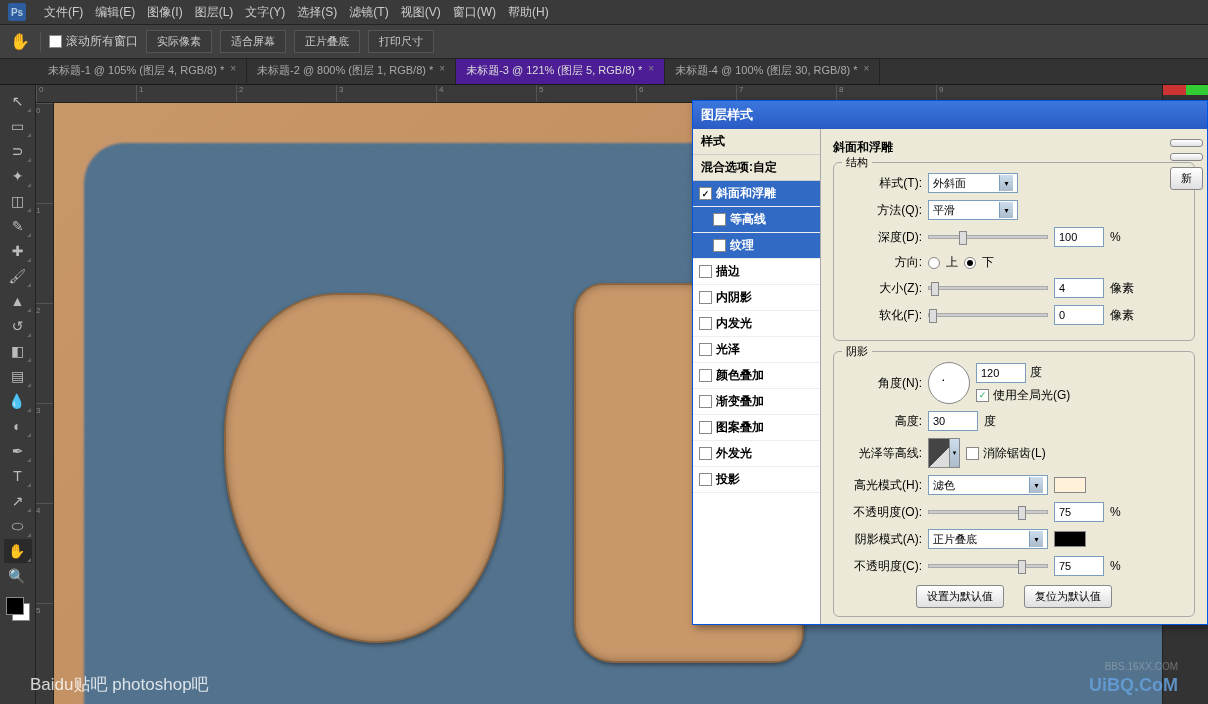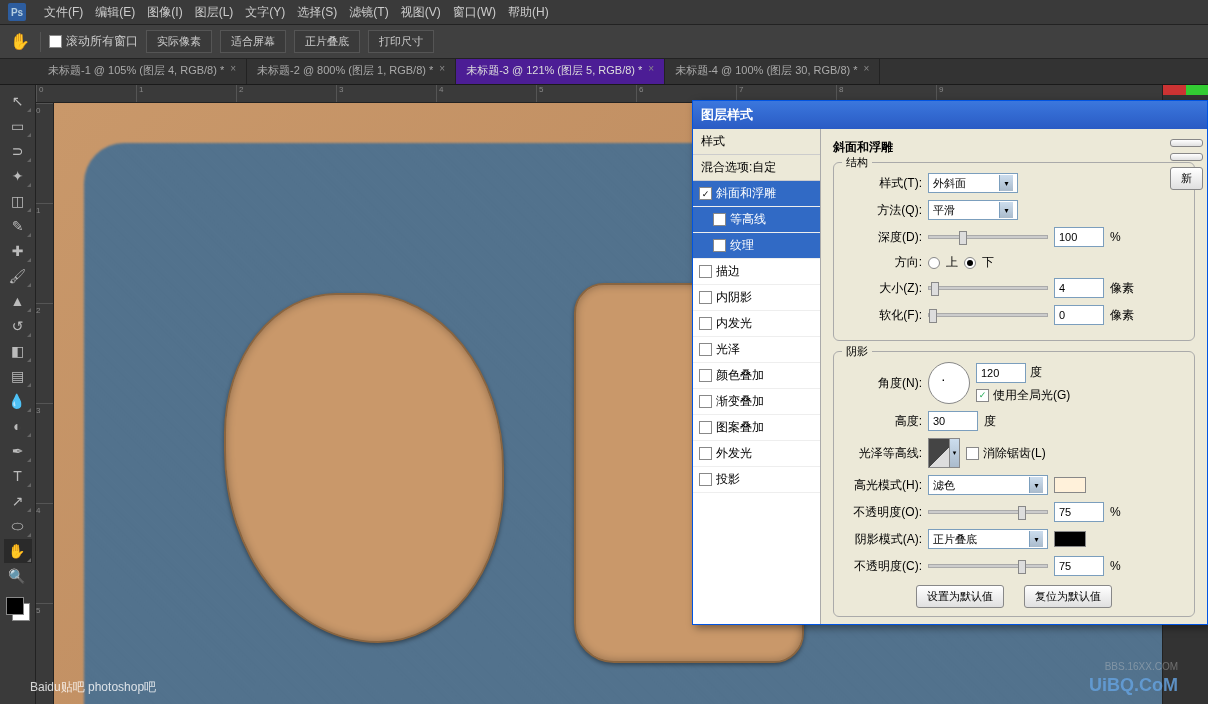--- a/index.html
+++ b/index.html
@@ -34,21 +34,21 @@
 .letter1 { left: 120px; top: 130px; width: 280px; height: 350px; border-radius: 40% 50% 45% 55%; }
 .letter2 { left: 470px; top: 120px; width: 230px; height: 380px; border-radius: 30px 40px 30px 40px; }
 .right-dock { position: absolute; right: 0; top: 0; width: 46px; bottom: 0; background: #333; border-left: 1px solid #222; }
 .right-dock-indicators { display: flex; height: 10px; }
 .rdi { flex: 1; }
 
 
 .dialog { position: absolute; left: 692px; top: 100px; width: 516px; background: #ece9d8; border: 1px solid #0054e3; box-shadow: 3px 3px 8px rgba(0,0,0,0.4); font-size: 12px; color: #000; }
 .dlg-title { background: linear-gradient(#3b77dd,#2a5bc4); color: #fff; padding: 5px 8px; font-weight: bold; font-size: 13px; }
 .dlg-body { display: flex; height: 495px; }
-.dlg-left { width: 128px; border-right: 1px solid #aaa; background: #fff; display: flex; flex-direction: column; }
+.dlg-left { width: 128px; border-right: 1px solid #aaa; background: #fff; display: flex; flex-direction: column; font-weight: bold; }
 .dlg-left-hdr { padding: 4px 8px; background: #ece9d8; border-bottom: 1px solid #ccc; }
 .dlg-left-sub { padding: 4px 8px; background: #ece9d8; border-bottom: 1px solid #ccc; }
 .style-item { padding: 4px 6px; display: flex; align-items: center; gap: 4px; border-bottom: 1px solid #eee; cursor: pointer; }
 .style-item.selected { background: #316ac5; color: #fff; }
 .style-item.sub { padding-left: 20px; }
 .style-check { width: 13px; height: 13px; border: 1px solid #888; background: #fff; display: flex; align-items: center; justify-content: center; font-size: 9px; color: #000; }
 .style-check.checked::after { content:"✓"; }
 .dlg-right { flex: 1; padding: 10px 12px; background: #ece9d8; overflow: hidden; }
 .group-box { border: 1px solid #aaa; border-radius: 6px; padding: 10px 8px 8px; margin-bottom: 10px; position: relative; }
 .group-title { position: absolute; top: -8px; left: 8px; background: #ece9d8; padding: 0 4px; font-size: 11px; }
@@ -64,21 +64,21 @@
 .chk { width: 13px; height: 13px; border: 1px solid #888; background: #fff; display: flex; align-items: center; justify-content: center; font-size: 9px; }
 .chk.checked::after { content:"✓"; color:#2a5; }
 .angle-wheel { width: 42px; height: 42px; border: 1px solid #888; border-radius: 50%; background: #fff; position: relative; }
 .angle-wheel::after { content:"·"; position:absolute; left:12px; top:8px; font-size: 14px;}
 .color-swatch-sm { width: 32px; height: 16px; border: 1px solid #888; background: #fff1da; cursor: pointer; }
 .gloss-contour { width: 32px; height: 30px; border: 1px solid #888; background: linear-gradient(135deg,#444 50%,#ddd 50%); cursor: pointer; display:flex; }
 .gloss-contour .ga { width:10px; background:linear-gradient(#cde,#abc); border-left:1px solid #888; margin-left:auto; display:flex; align-items:center; justify-content:center; font-size:7px;}
 .dlg-side-btns { position: absolute; right: 4px; top: 38px; display: flex; flex-direction: column; gap: 6px; }
 .dlg-btn { background: linear-gradient(#fff,#e0e0e0); border: 1px solid #888; padding: 3px 10px; font-size: 11px; cursor: pointer; border-radius: 3px; }
 .bottom-btns { display: flex; justify-content: center; gap: 20px; margin-top: 9px; align-items: center; }
-.watermark { position: absolute; left: 30px; bottom: 8px; color: rgba(255,255,255,0.8); font-size: 12px; display: flex; align-items: center; gap: 6px; }
+.watermark { position: absolute; left: 30px; bottom: 8px; color: rgba(255,255,255,0.8); font-size: 17px; display: flex; align-items: center; gap: 6px; }
 .watermark2 { position: absolute; right: 30px; bottom: 8px; color: rgba(100,160,220,0.85); font-size: 18px; font-weight: bold; }
 .watermark3 { position: absolute; right: 30px; bottom: 32px; color: rgba(200,200,200,0.4); font-size: 10px; }
 </style>
 </head>
 <body>
 
 <div class="menubar">
   <div class="ps-logo">Ps</div>
   <div class="menu-item">文件(F)</div>
   <div class="menu-item">编辑(E)</div>

